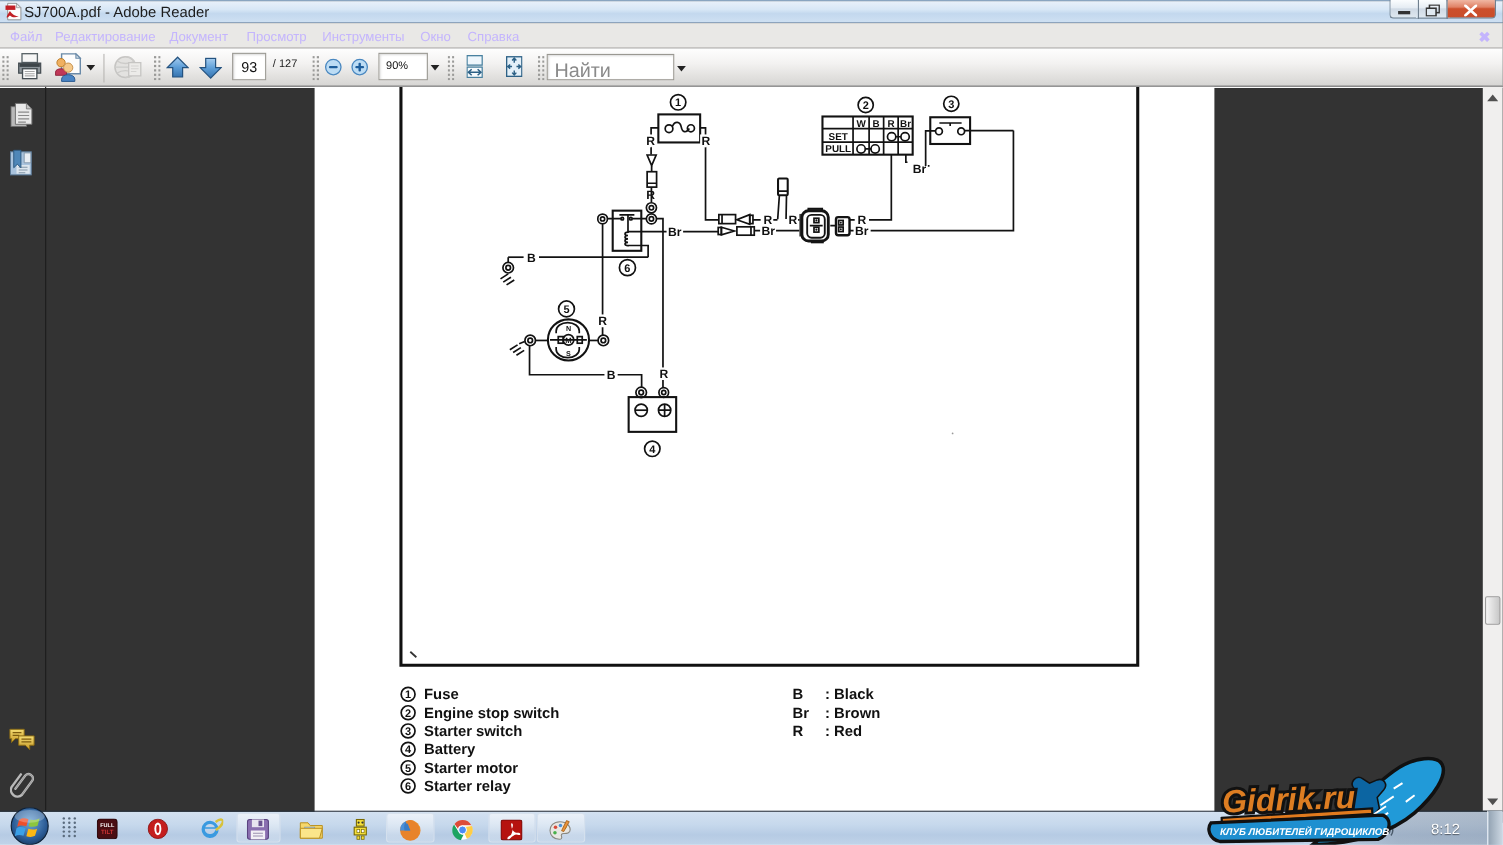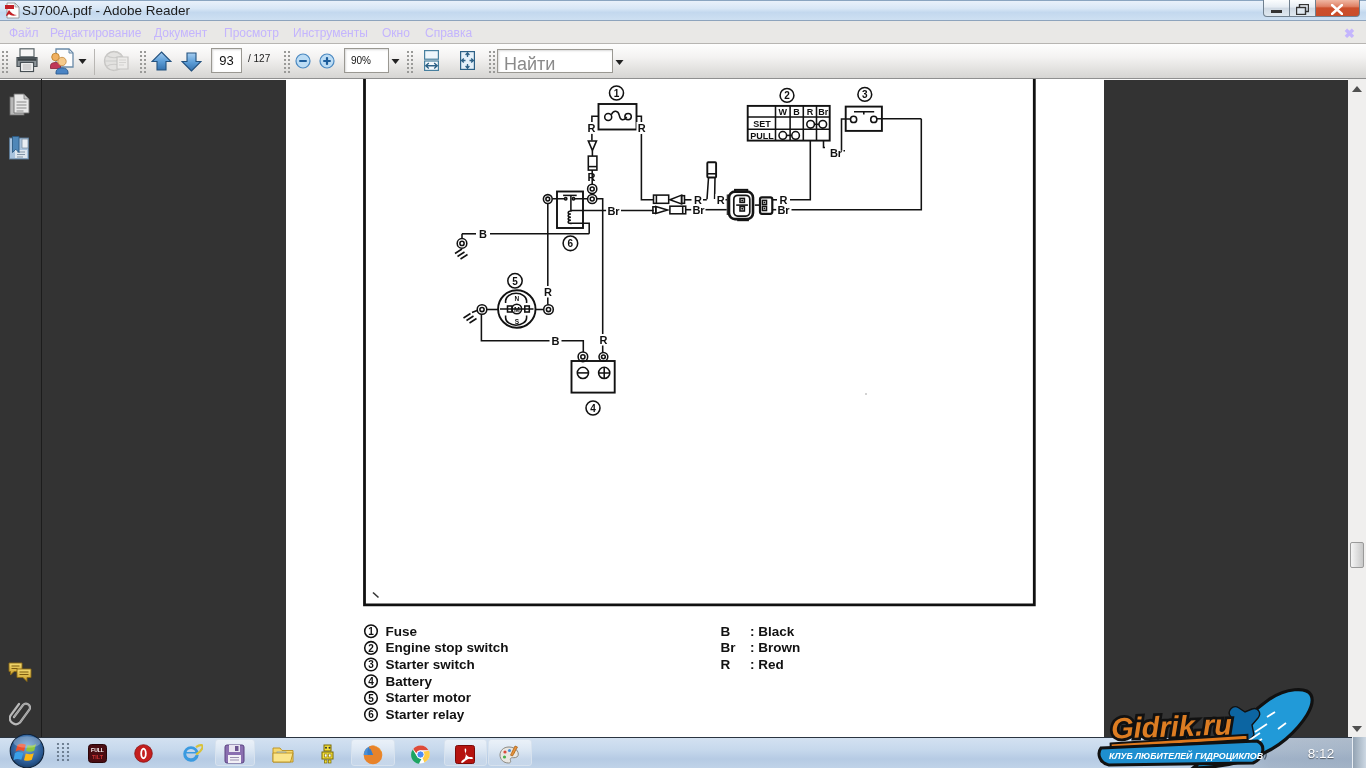--- a/index.html
+++ b/index.html
@@ -37,21 +37,21 @@
   #page { left:286px; top:79px; width:818px; height:689px; background:#ffffff; }
   
   #scrollbar { left:1348px; top:79px; width:18px; height:658px; background:#f0efee; }
   #scroll-thumb { left:1350px; top:542px; width:14px; height:26px; background:linear-gradient(90deg,#f5f5f5,#c8c8c8); border:1px solid #9a9a9a; border-radius:2px; }
   
   #taskbar { left:0; top:737px; width:1366px; height:31px;
     background:linear-gradient(180deg,#d3e1f1 0%,#c6d8ec 40%,#b6cbe4 70%,#c0d3e8 100%);
     border-top:1px solid #2a3440; }
   .taskbtn { position:absolute; top:739px; height:27px; border:1px solid #d7e2ee;
     border-radius:3px; background:linear-gradient(180deg,rgba(255,255,255,0.55),rgba(255,255,255,0.15)); }
-  #clock { left:1301px; top:746px; width:40px; font-size:13.5px; color:#fff; text-shadow:0 1px 1px rgba(0,0,0,0.5);text-align:center; }
+  #clock { left:1301px; top:746px; width:40px; font-size:13.5px; color:#fff; text-shadow:0 1px 1px rgba(0,0,0,0.5); }
   #showdesk { left:1352px; top:737px; width:14px; height:31px;
     background:linear-gradient(90deg,#93a3b3,#cdd8e3); border-left:1px solid #e8edf3; }
 </style>
 </head>
 <body>
 <div id="screen">
 
   <div class="abs" id="titlebar"></div>
 
   <svg class="abs" style="left:4px;top:2px" width="17" height="17" viewBox="0 0 17 17">

